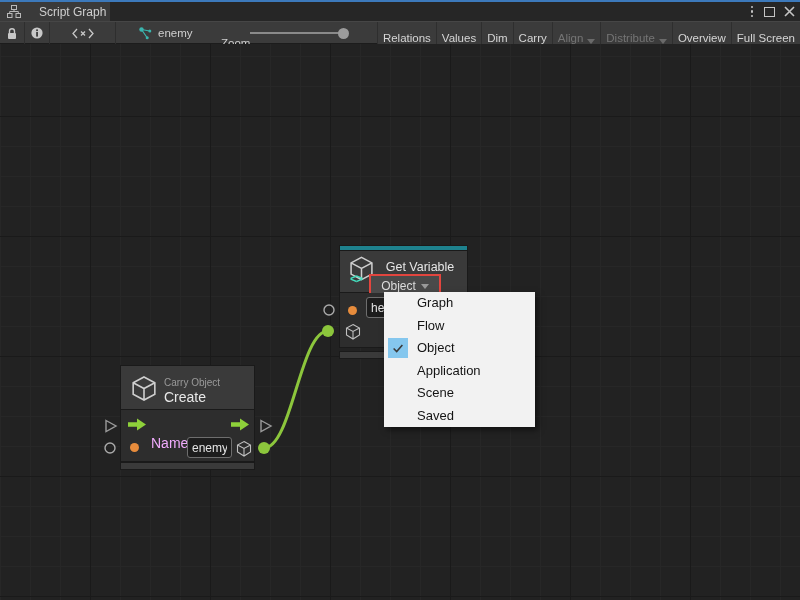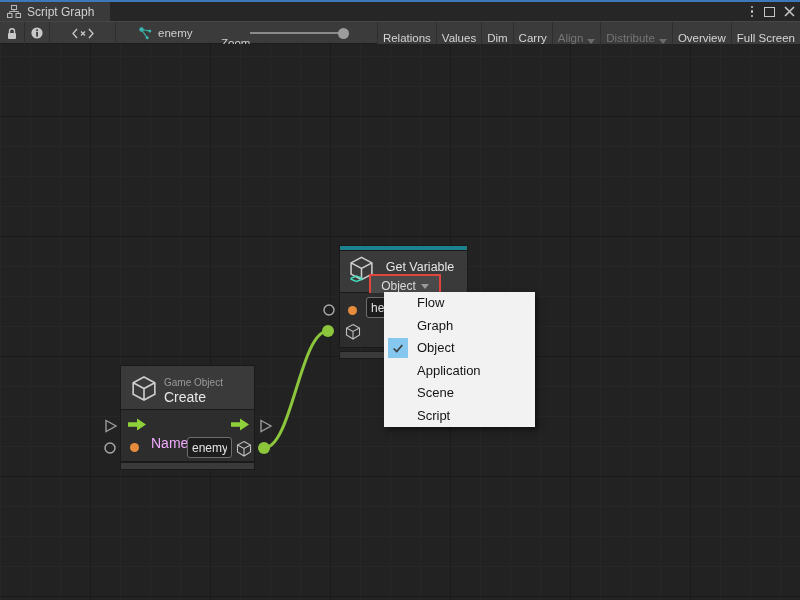--- a/index.html
+++ b/index.html
@@ -4,21 +4,21 @@
 <style>
   * { margin:0; padding:0; box-sizing:border-box; }
   html,body { width:800px; height:600px; overflow:hidden; background:#222;
     font-family:"Liberation Sans", sans-serif; }
   #app { position:relative; width:800px; height:600px; }
 
   
   .tabstrip { position:absolute; left:0; top:0; width:800px; height:21px; background:#262626; }
   .focusline { position:absolute; left:0; top:0; width:800px; height:2px; background:#3c79bb; }
   .tab { position:absolute; left:0; top:2px; width:110px; height:19px; background:#3a3a3a;
-    display:flex; align-items:center; gap:6px; padding-left:7px; color:#cfcfcf; font-size:12px; }
+    display:flex; align-items:center; gap:18px; padding-left:7px; color:#cfcfcf; font-size:12px; }
   .winctrl { position:absolute; top:2px; height:19px; display:flex; align-items:center; gap:9px; right:5px; }
   .dots3 { display:flex; flex-direction:column; gap:2px; padding:0 2px; cursor:default; }
   .dots3 i { width:2.5px; height:2.5px; background:#c4c4c4; border-radius:50%; display:block; }
   .maxbox { width:11px; height:10px; border:1.6px solid #c4c4c4; display:block; }
 
   
   .toolbar { position:absolute; left:0; top:21px; width:800px; height:23px; background:#3b3b3b;
     border-top:1px solid #464646; border-bottom:1px solid #1c1c1c; color:#d6d6d6; font-size:11.5px; }
   .tbtn { position:absolute; top:0; height:22px; display:flex; align-items:center; justify-content:center;
     border-right:1px solid #2e2e2e; }
@@ -199,21 +199,21 @@
       <circle cx="264" cy="404" r="6" fill="#8cc63c"></circle>
       <circle cx="329" cy="266" r="5" fill="none" stroke="#ababab" stroke-width="1.4"></circle>
       <circle cx="328" cy="287" r="6" fill="#8cc63c"></circle>
     </svg>
 
     <div class="node n-create">
       <div class="hdr">
         <svg class="hdr-cube" width="26" height="27" viewBox="0 0 18 18">
           <path d="M9 1 L16.5 5 V13 L9 17 L1.5 13 V5 Z M1.5 5 L9 9 L16.5 5 M9 9 V17" fill="none" stroke="#cfcfcf" stroke-width="1.1"></path>
         </svg>
-        <div class="cat-lbl">Game Object</div>
+        <div class="cat-lbl">Carry Object</div>
         <div class="ttl-lbl">Create</div>
       </div>
       <div class="body">
         <svg class="arrow-in" width="19" height="13" viewBox="0 0 19 13">
           <path d="M0 4.2 H9 V0.5 L18 6.5 L9 12.5 V8.8 H0 Z" fill="#8ed13a"></path>
         </svg>
         <svg class="arrow-out" width="19" height="13" viewBox="0 0 19 13">
           <path d="M0 4.2 H9 V0.5 L18 6.5 L9 12.5 V8.8 H0 Z" fill="#8ed13a"></path>
         </svg>
         <span class="dot-orange"></span>
@@ -243,29 +243,29 @@
         <span class="dot-orange"></span>
         <input class="gv-field" type="text" value="he" style="">
         <svg class="gv-cube2" width="18" height="18" viewBox="0 0 18 18">
           <path d="M9 1.5 L15.5 5 V12 L9 16 L2.5 12 V5 Z M2.5 5 L9 8.5 L15.5 5 M9 8.5 V16" fill="none" stroke="#c0c0c0" stroke-width="1.1"></path>
         </svg>
       </div>
       <div class="footer"></div>
     </div>
 
     <div class="ctxmenu">
+      <div class="row"><span>Graph</span></div>
       <div class="row"><span>Flow</span></div>
-      <div class="row"><span>Graph</span></div>
       <div class="row">
         <span class="checksq">
           <svg width="14" height="14" viewBox="0 0 16 16">
             <path d="M3 8.5 L6.5 12 L13 4.5" fill="none" stroke="#3a3a3a" stroke-width="1.8"></path>
           </svg>
         </span>
         <span>Object</span>
       </div>
       <div class="row"><span>Application</span></div>
       <div class="row"><span>Scene</span></div>
-      <div class="row"><span>Script</span></div>
+      <div class="row"><span>Saved</span></div>
     </div>
 
   </div>
 </div>
 
 </body></html>

